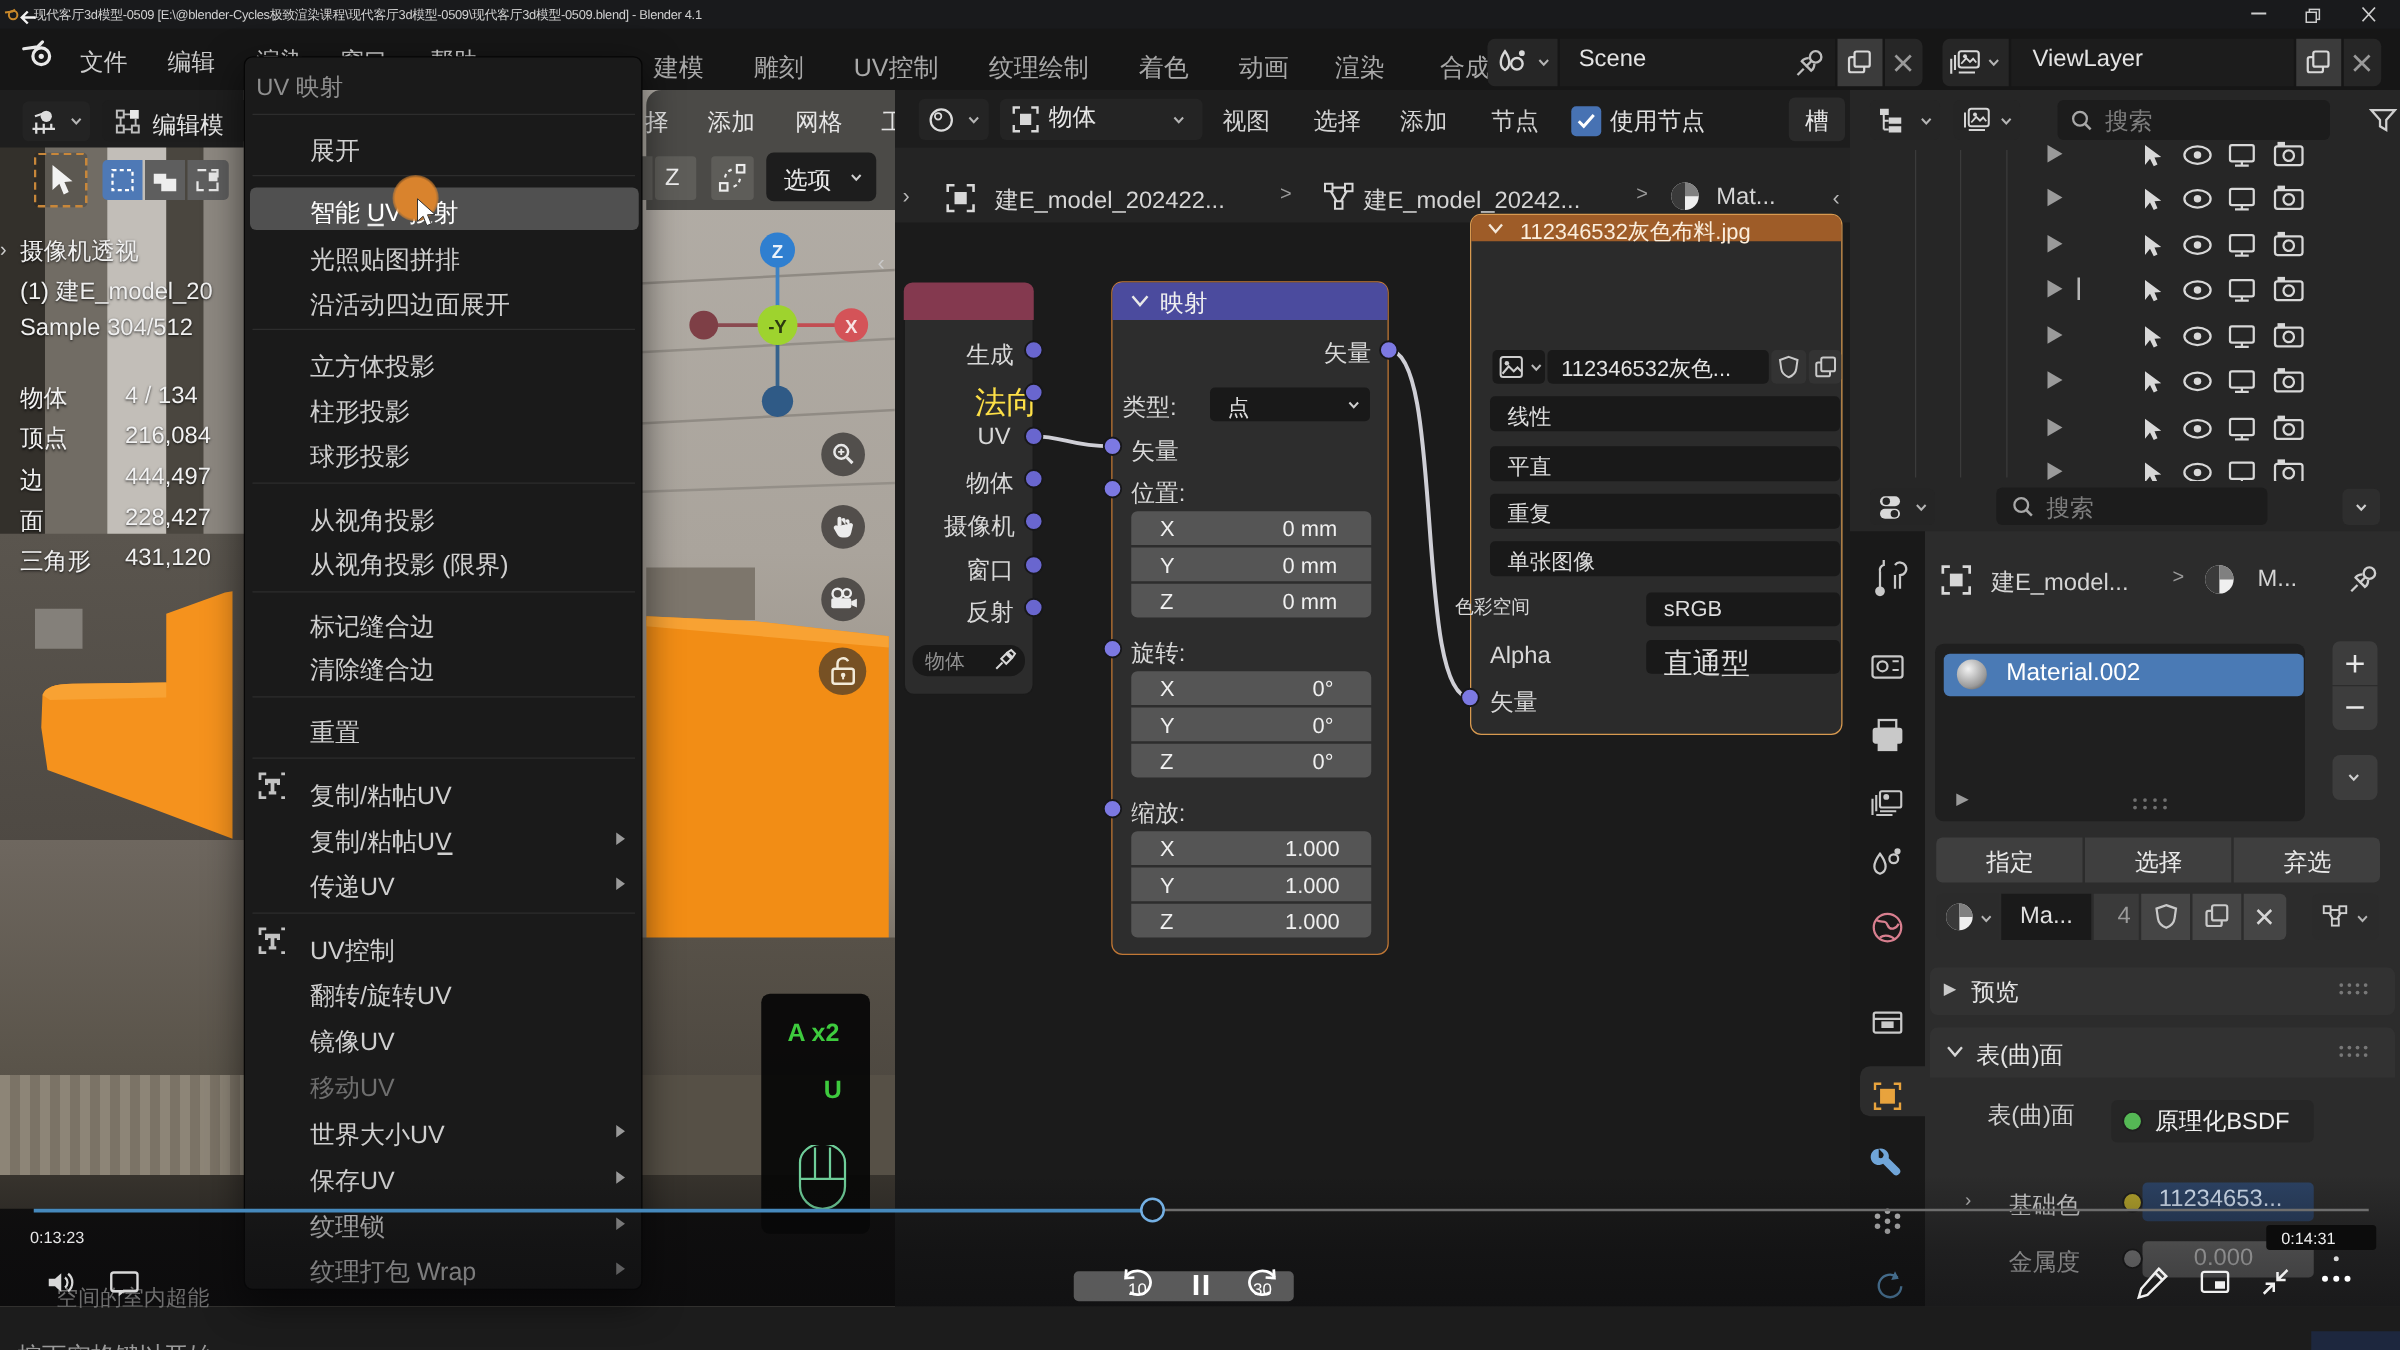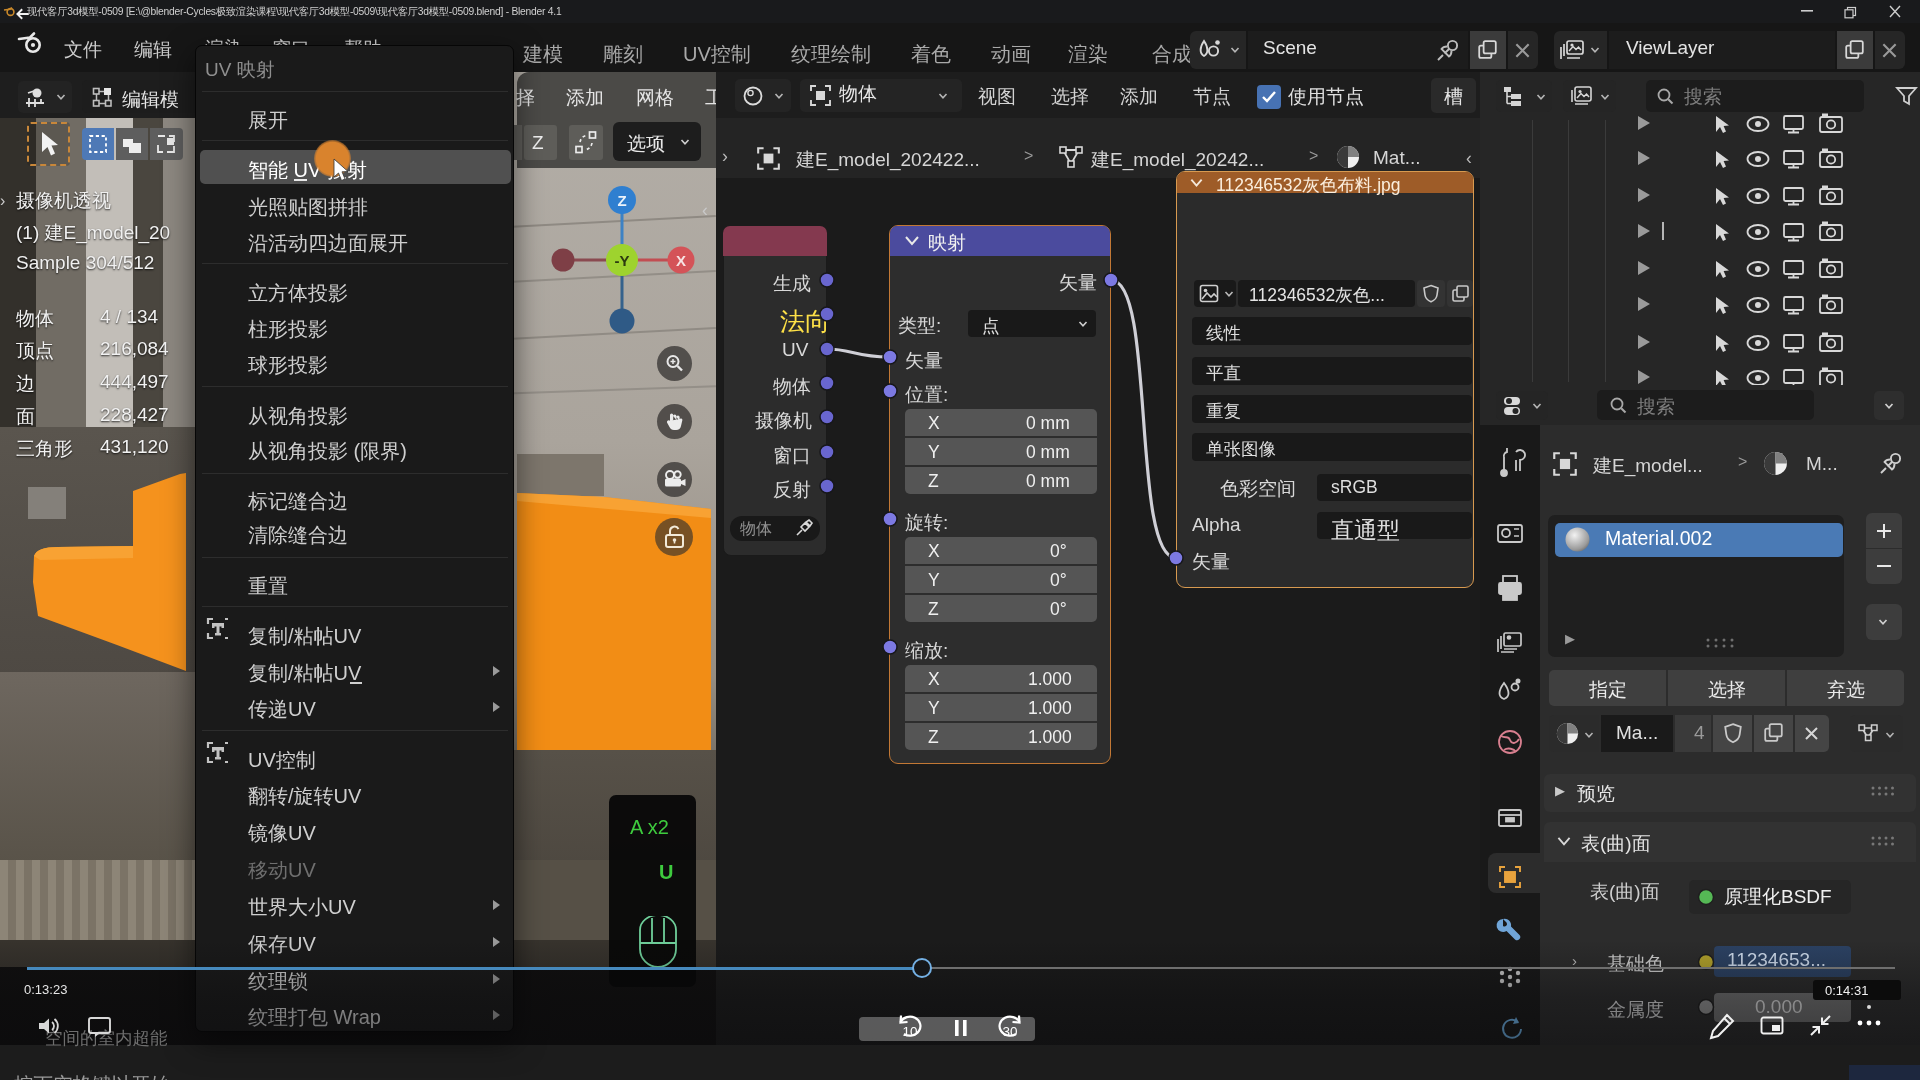--- a/index.html
+++ b/index.html
@@ -282,21 +282,21 @@
   <div class="abs" style="left:655px;top:446px;width:38px;height:38px;border-radius:50%;background:rgba(88,66,40,0.8)"></div>
   <svg class="abs" style="left:663px;top:452px" width="23" height="26" viewBox="0 0 23 26">
     <rect x="3" y="11" width="17" height="12" rx="2" fill="none" stroke="#f2ead8" stroke-width="2"></rect>
     <path d="M7,11 L7,7 A4.5,4.5 0 0 1 15.5,5" fill="none" stroke="#f2ead8" stroke-width="2"></path>
     <circle cx="11.5" cy="16" r="1.8" fill="#f2ead8"></circle>
         <rect x="10.7" y="16" width="1.6" height="3.5" fill="#f2ead8"></rect>
   </svg>
   <div class="txt" style="left:702px;top:128px;font-size:17.5px;color:#c9c9c9">‹</div>
 
   <div class="abs" style="left:609px;top:723px;width:87px;height:192px;background:#070707;border-radius:7px;opacity:0.94"></div>
-  <div class="txt" style="left:630px;top:744px;font-size:20px;font-weight:normal;color:#3ecb3e">A x2</div>
+  <div class="txt" style="left:630px;top:744px;font-size:20px;font-weight:bold;color:#3ecb3e">A x2</div>
   <div class="txt" style="left:659px;top:789px;font-size:20px;font-weight:bold;color:#3ecb3e">U</div>
   <svg class="abs" style="left:637px;top:844px" width="42" height="52" viewBox="0 0 42 52">
     <path d="M3,14 A18,15 0 0 1 39,14 L39,33 A18,18 0 0 1 3,33 Z" fill="none" stroke="#6fcf9a" stroke-width="1.8"></path>
     <path d="M3,27 L39,27 M15,2 L15,27 M27,2 L27,27" stroke="#6fcf9a" stroke-width="1.8" fill="none"></path>
   </svg>
 </div>
 
 <div id="nodeed" class="abs">
 
   <div class="abs" style="left:0;top:0;width:764px;height:46px;background:#1d1d1d"></div>
@@ -470,21 +470,21 @@
     <path d="M13,13 L13,15.5 A1.5,1.5 0 0 1 11.5,17 L3.5,17 A1.5,1.5 0 0 1 2,15.5 L2,7.5 A1.5,1.5 0 0 1 3.5,6 L6,6" fill="none" stroke="#c9c9c9" stroke-width="1.6"></path>
   </svg>
   <div class="nfield" style="left:476px;top:245px;width:280px;height:28px"></div>
       <div class="txt" style="left:490px;top:249px;font-size:17.5px;color:#dedede">线性</div>
   <div class="nfield" style="left:476px;top:285px;width:280px;height:28px"></div>
       <div class="txt" style="left:490px;top:289px;font-size:17.5px;color:#dedede">平直</div>
   <div class="nfield" style="left:476px;top:323px;width:280px;height:28px"></div>
       <div class="txt" style="left:490px;top:327px;font-size:17.5px;color:#dedede">重复</div>
   <div class="nfield" style="left:476px;top:361px;width:280px;height:28px"></div>
       <div class="txt" style="left:490px;top:365px;font-size:17.5px;color:#dedede">单张图像</div>
-  <div class="txt" style="left:504px;top:404px;font-size:19px;color:#d8d8d8">色彩空间</div>
+  <div class="txt" style="left:448px;top:404px;font-size:15px;color:#d8d8d8">色彩空间</div>
   <div class="nfield" style="left:601px;top:402px;width:155px;height:27px"></div>
       <div class="txt" style="left:615px;top:405px;font-size:17.5px;color:#dedede">sRGB</div>
   <div class="txt" style="left:476px;top:442px;font-size:19px;color:#d8d8d8">Alpha</div>
   <div class="nfield" style="left:601px;top:440px;width:155px;height:27px"></div>
       <div class="txt" style="left:615px;top:443px;font-size:23px;color:#dedede">直通型</div>
   <div class="txt" style="left:476px;top:477px;font-size:19px;color:#d8d8d8">矢量</div>
   <svg class="abs" style="left:452px;top:478px" width="16" height="16" viewBox="0 0 16 16">
         <circle cx="8" cy="8" r="7" fill="#7c79e2" stroke="#17171a" stroke-width="1.5"></circle>
       </svg>
 </div>

